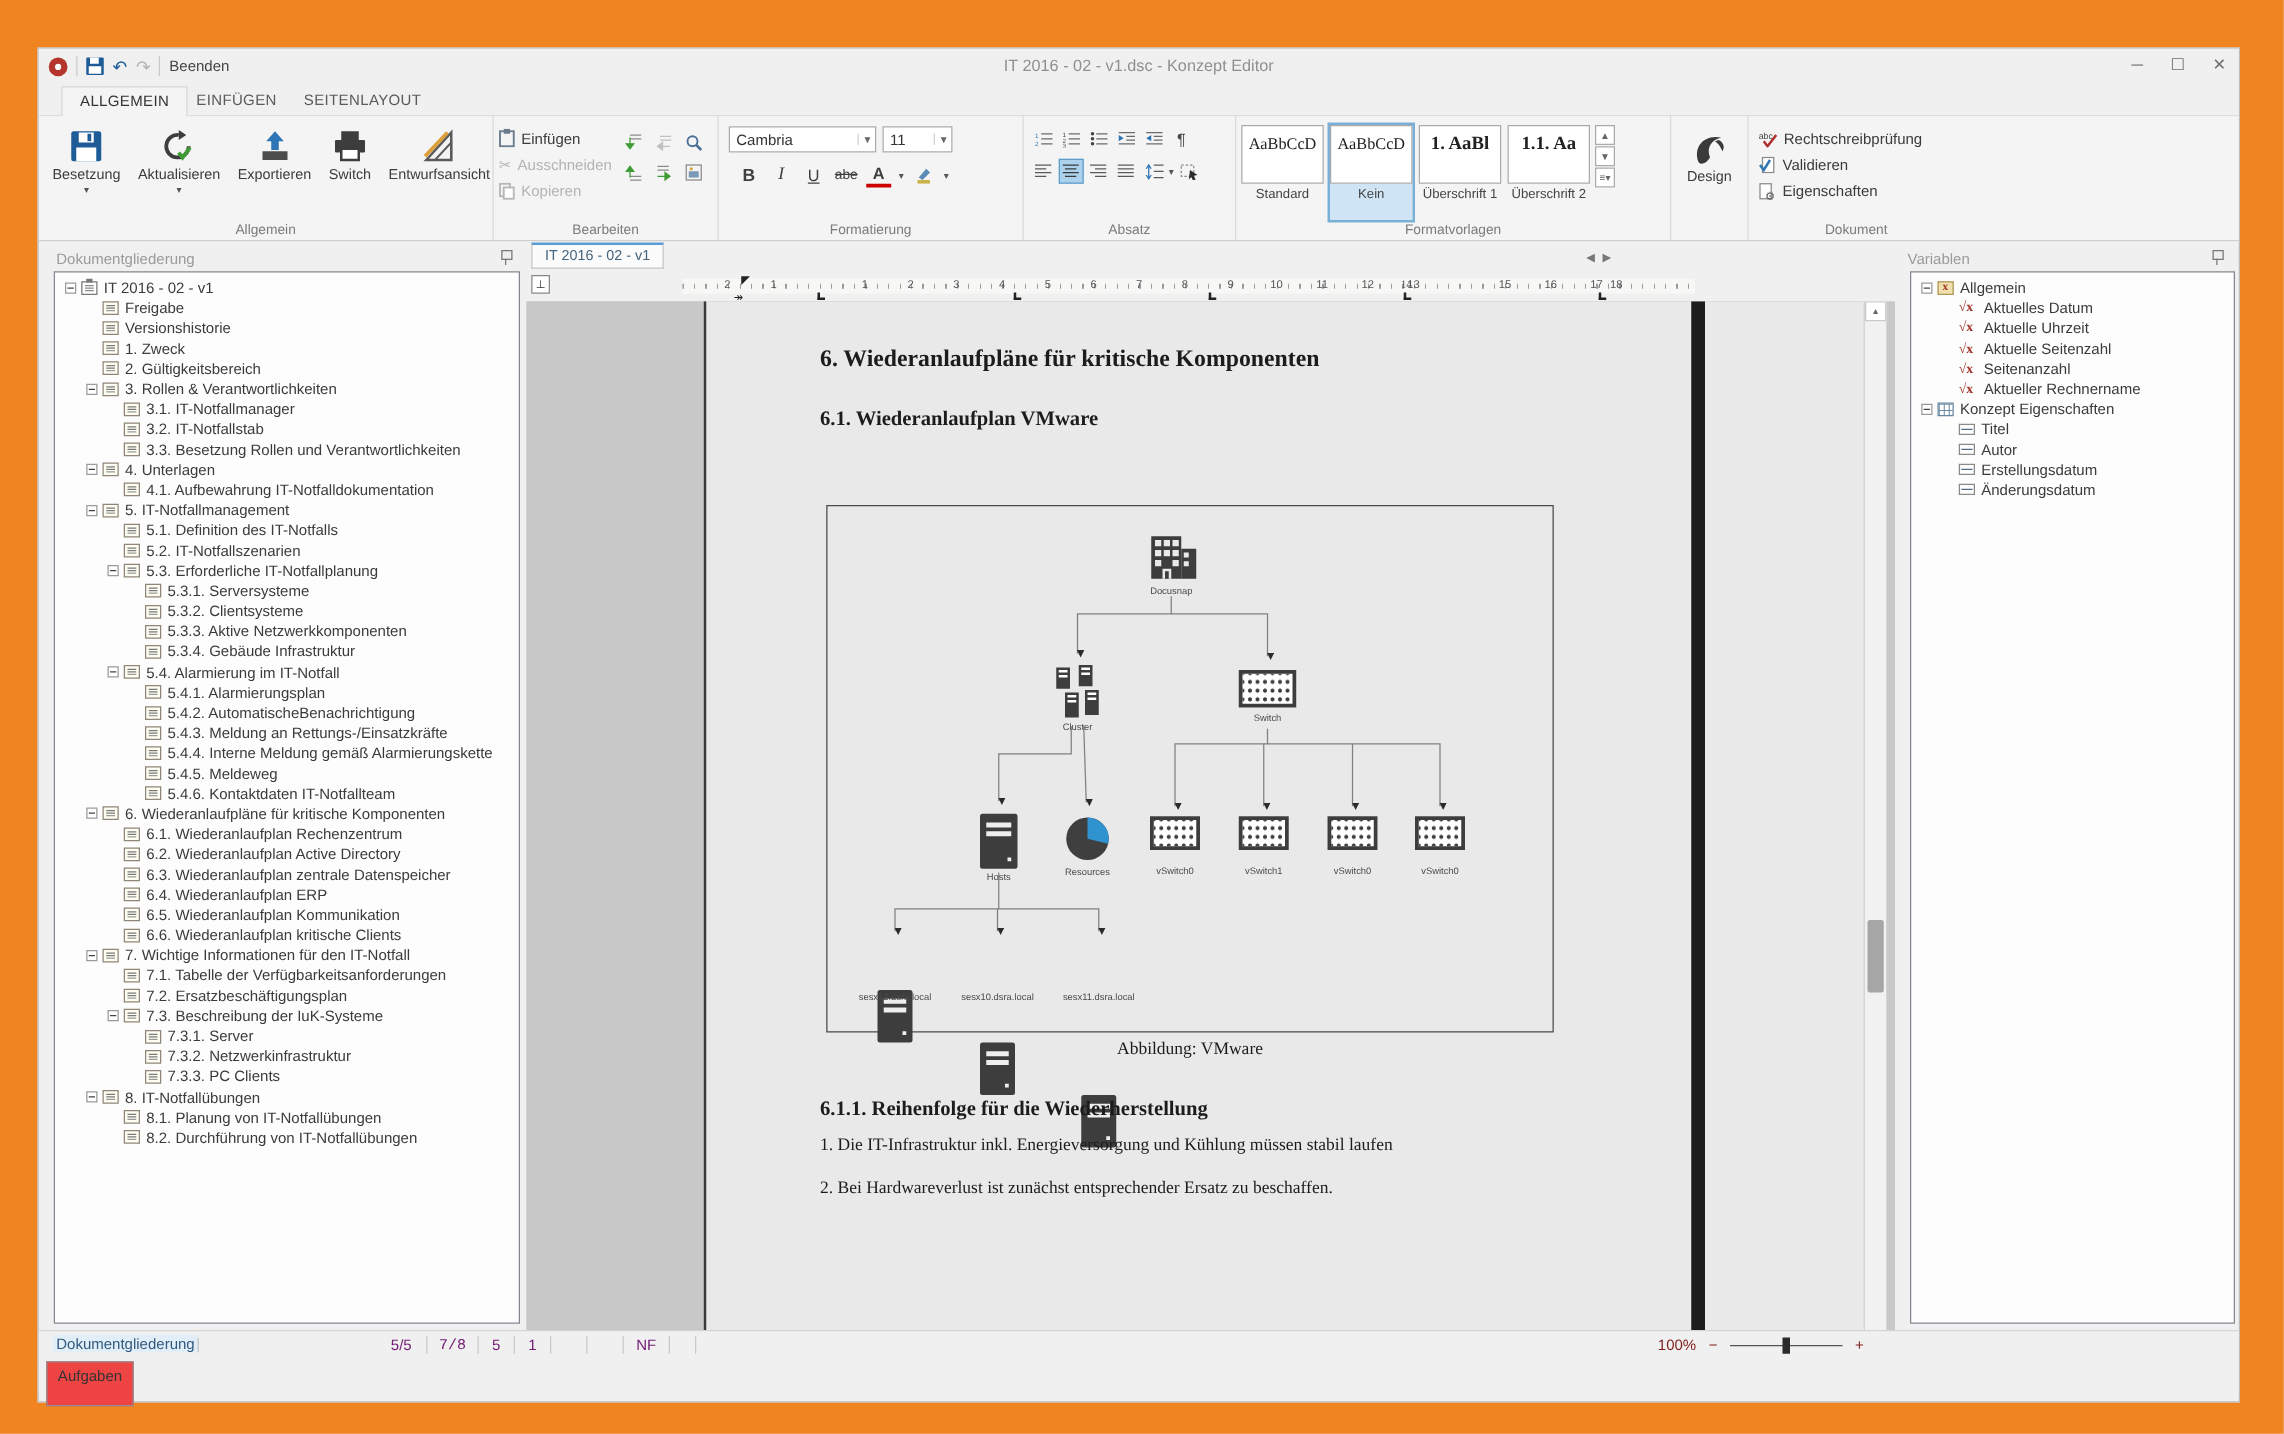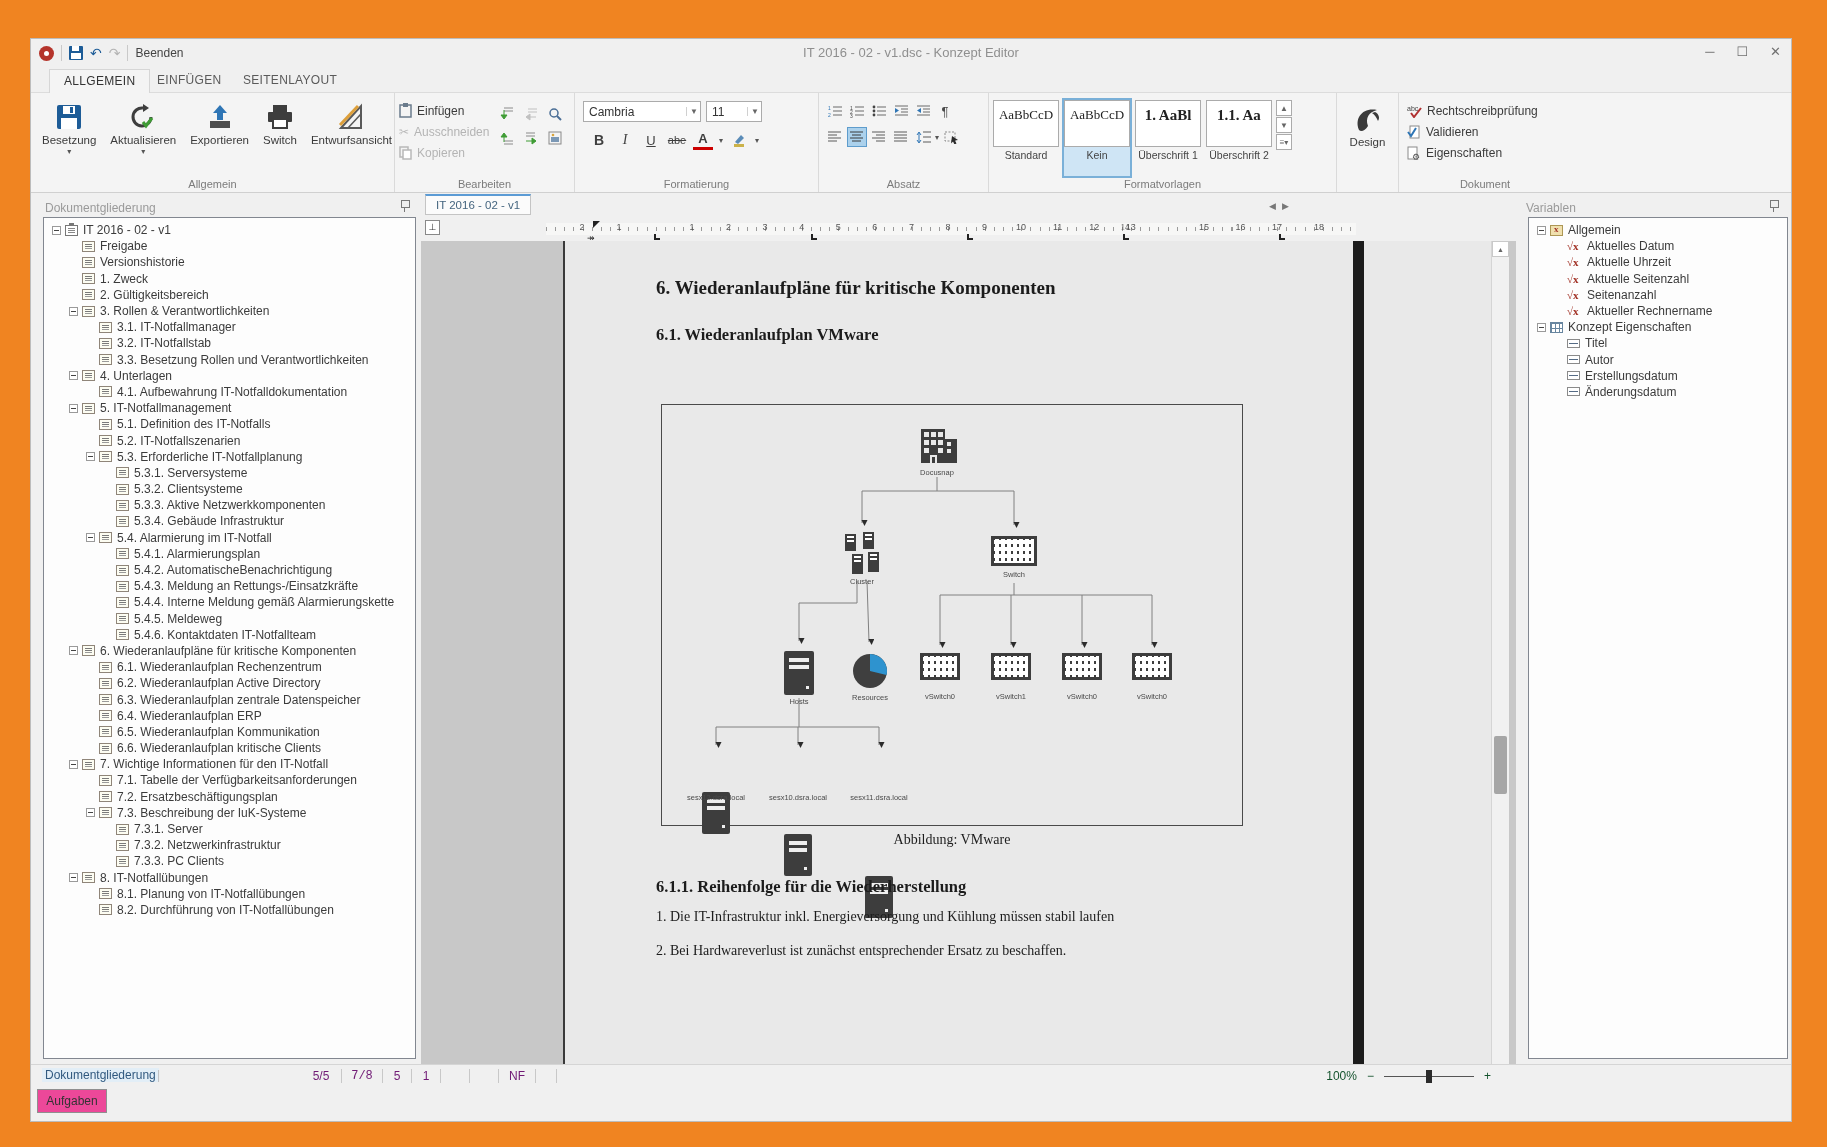--- a/index.html
+++ b/index.html
@@ -113,25 +113,25 @@
   .srv { background:#3d3d3d; border-radius:2px; position:relative; }
   .srv::before { content:""; position:absolute; left:5px; right:5px; top:7px; height:4px; background:#eee; box-shadow:0 7px 0 #eee; }
   .srv::after { content:""; position:absolute; right:5px; bottom:6px; width:3px; height:3px; background:#eee; }
 
   
   .statusbar { position:absolute; left:0; width:100%; height:24px; background:#f0f0f0; border-top:1px solid #d5d5d5; font-size:12px; color:#555; }
   .sbtab { position:absolute; top:3px; font-size:12px; }
   .sbcells { position:absolute; top:4px; display:flex; align-items:center; }
   .sbcell { text-align:center; color:#701a75; }
   .sbsep { width:1px; height:14px; background:#c8c8c8; margin:0 2px; }
-  .zoomer { position:absolute; top:4px; display:flex; align-items:center; gap:10px; color:#14532d; }
+  .zoomer { position:absolute; top:4px; display:flex; align-items:center; gap:10px; color:#7f1d1d; }
   .ztrack { width:90px; height:1px; background:#555; position:relative; }
   .zthumb { position:absolute; left:42px; top:-6px; width:6px; height:13px; background:#2b2b2b; }
   .aufrow { position:absolute; left:0; width:100%; height:26px; background:#f0f0f0; }
-  .aufbtn { position:absolute; left:6px; top:0; width:70px; height:24px; border:1px solid #8f8f8f; background:#ec4899; font-size:12px; color:#333; text-align:center; line-height:22px; }
+  .aufbtn { position:absolute; left:6px; top:0; width:70px; height:36px; border:1px solid #8f8f8f; background:#ef4444; font-size:12px; color:#333; text-align:center; line-height:22px; }
 
   svg { display:block; }
 </style>
 </head>
 <body>
 
 <div id="win">
 
   <div class="titlebar">
     <div class="qat">
@@ -737,21 +737,21 @@
         <span class="rlabel" style="left: 526.99px;">8</span>
         <span class="rlabel" style="left: 563.56px;">9</span>
         <span class="rlabel" style="left: 600.13px;">10</span>
         <span class="rlabel" style="left: 636.7px;">11</span>
         <span class="rlabel" style="left: 673.27px;">12</span>
         <span class="rlabel" style="left: 709.84px;">13</span>
         <span class="rlabel" style="left: 704px; font-family: Liberation Serif, serif;">14</span>
         <span class="rlabel" style="left: 782.98px;">15</span>
         <span class="rlabel" style="left: 819.55px;">16</span>
         <span class="rlabel" style="left: 856.12px;">17</span>
-        <span class="rlabel" style="left: 898px;">18</span>
+        <span class="rlabel" style="left: 872px;">18</span>
       </div>
     <div class="indent-flag" style="left:172px;"></div>
     <div class="indent-arrow" style="left:166px;">↠</div>
     <div id="tabstops">
         <span class="tabstop" style="left: 233px;"></span>
         <span class="tabstop" style="left: 390px;"></span>
         <span class="tabstop" style="left: 546px;"></span>
         <span class="tabstop" style="left: 702px;"></span>
         <span class="tabstop" style="left: 858px;"></span>
       </div>

